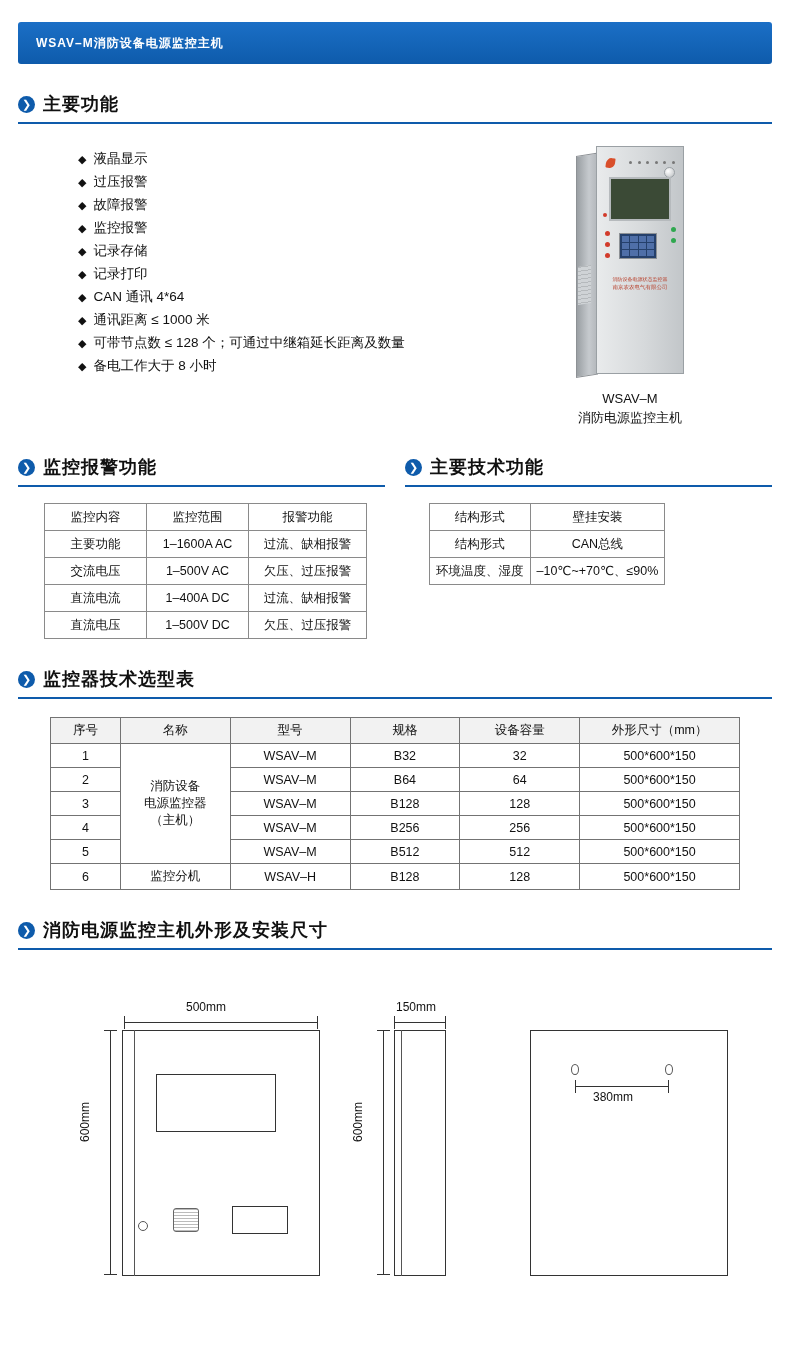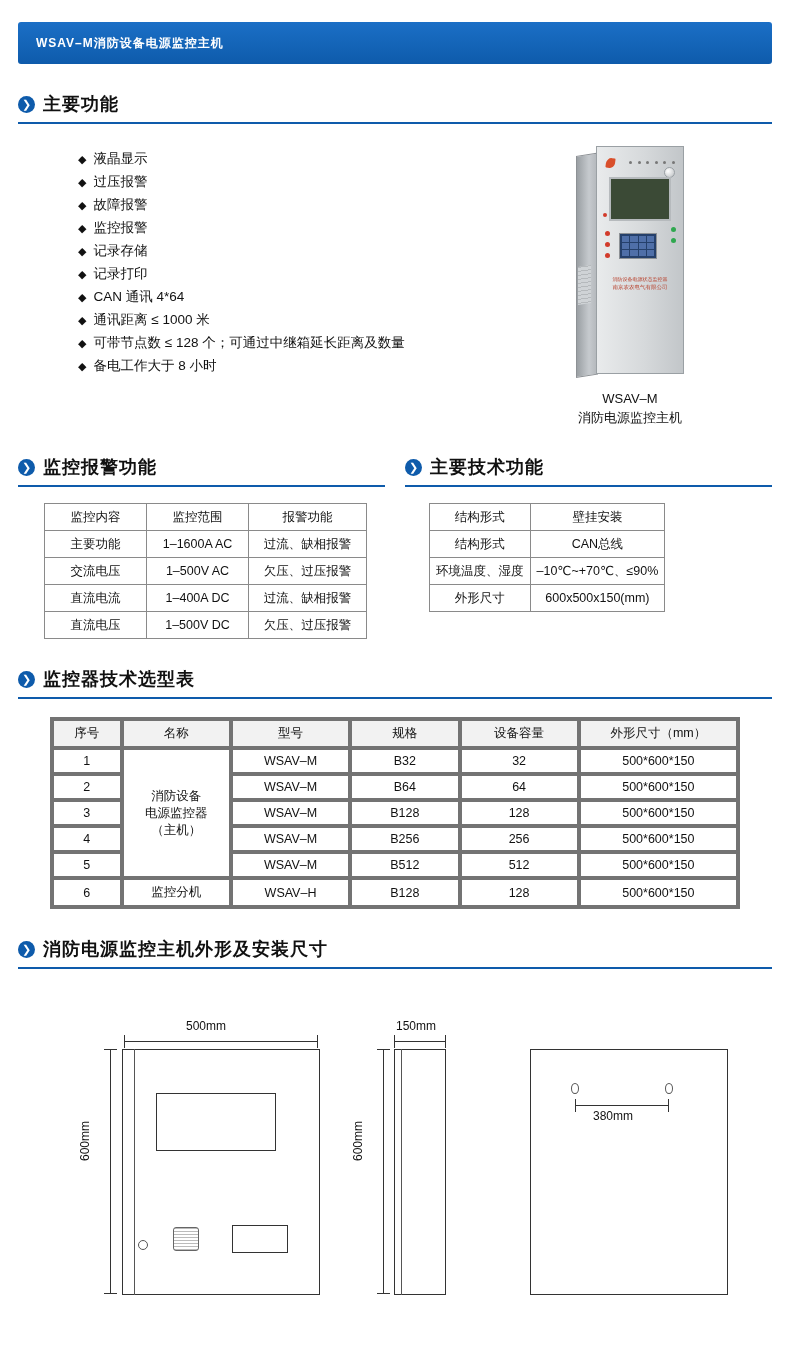--- a/index.html
+++ b/index.html
@@ -215,21 +215,21 @@
   .tbl-tech .c2 { width: 178px; }
 
   
   .tbl-sel {
     border-collapse: collapse;
     font-size: 12.5px;
     margin: 18px auto 0 auto;
     width: 690px;
   }
   .tbl-sel th, .tbl-sel td {
-    border: 4px solid #737373;
+    border: 1px solid #737373;
     text-align: center;
     padding: 4px 4px;
     font-weight: normal;
     height: 24px;
   }
   .tbl-sel thead td { background: #f2f2f2; }
   .tbl-sel .w1 { width: 70px; }
   .tbl-sel .w2 { width: 110px; }
   .tbl-sel .w3 { width: 120px; }
   .tbl-sel .w4 { width: 110px; }
@@ -402,24 +402,20 @@
           <td>壁挂安装</td>
         </tr>
         <tr>
           <td>结构形式</td>
           <td>CAN总线</td>
         </tr>
         <tr>
           <td>环境温度、湿度</td>
           <td>–10℃~+70℃、≤90%</td>
         </tr>
-        <tr>
-          <td>外形尺寸</td>
-          <td>600x500x150(mm)</td>
-        </tr>
       </tbody>
         </table>
     </div>
   </div>
 
   <div class="section">
     <div class="sec-head">
       <span class="sec-icon">❯</span>
       <span class="sec-title">监控器技术选型表</span>
     </div>

